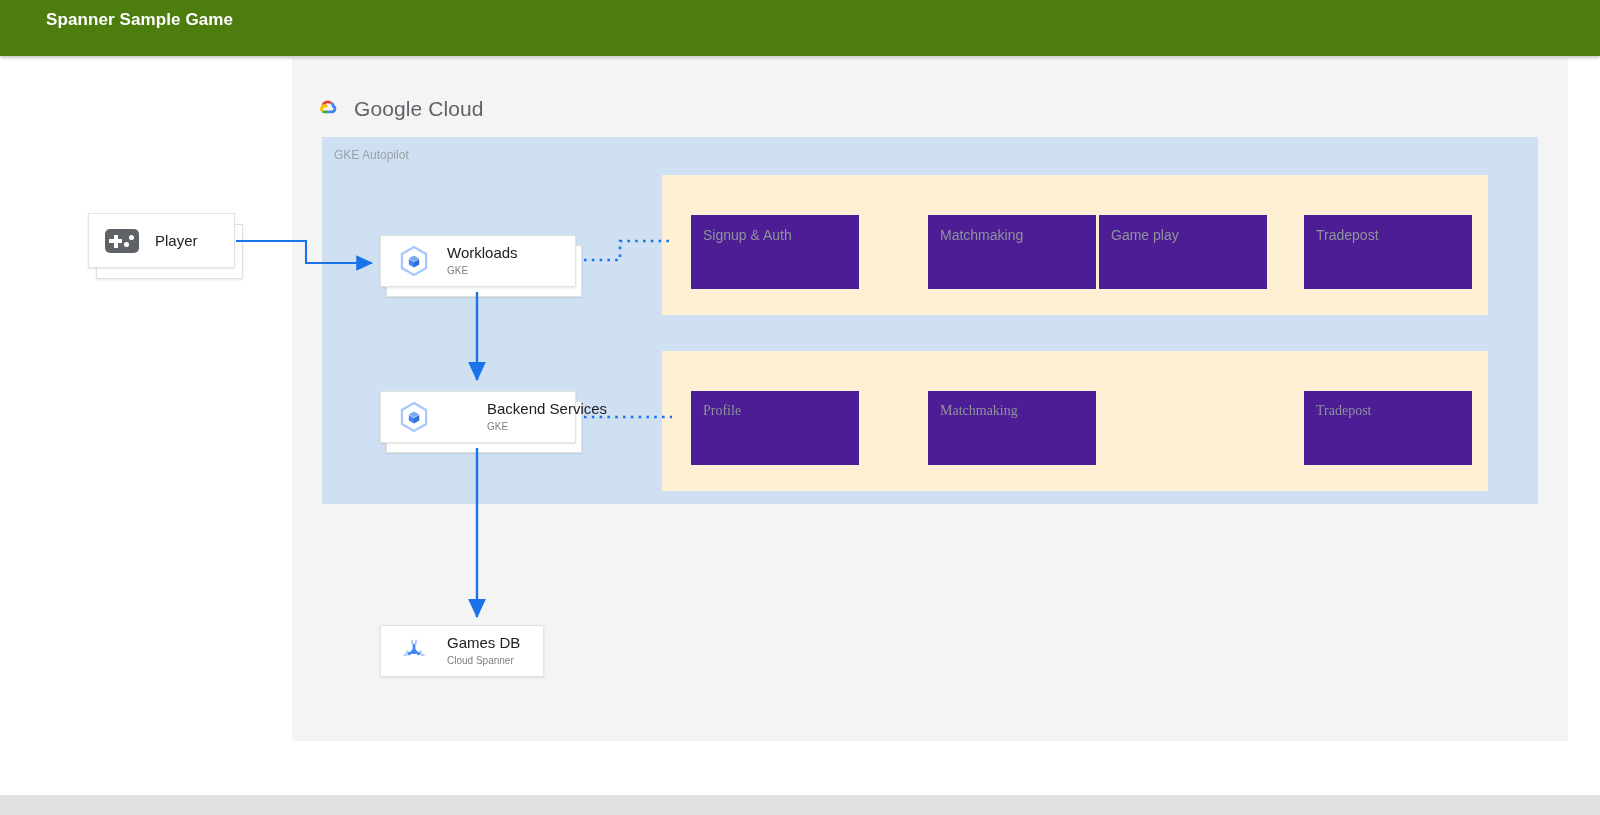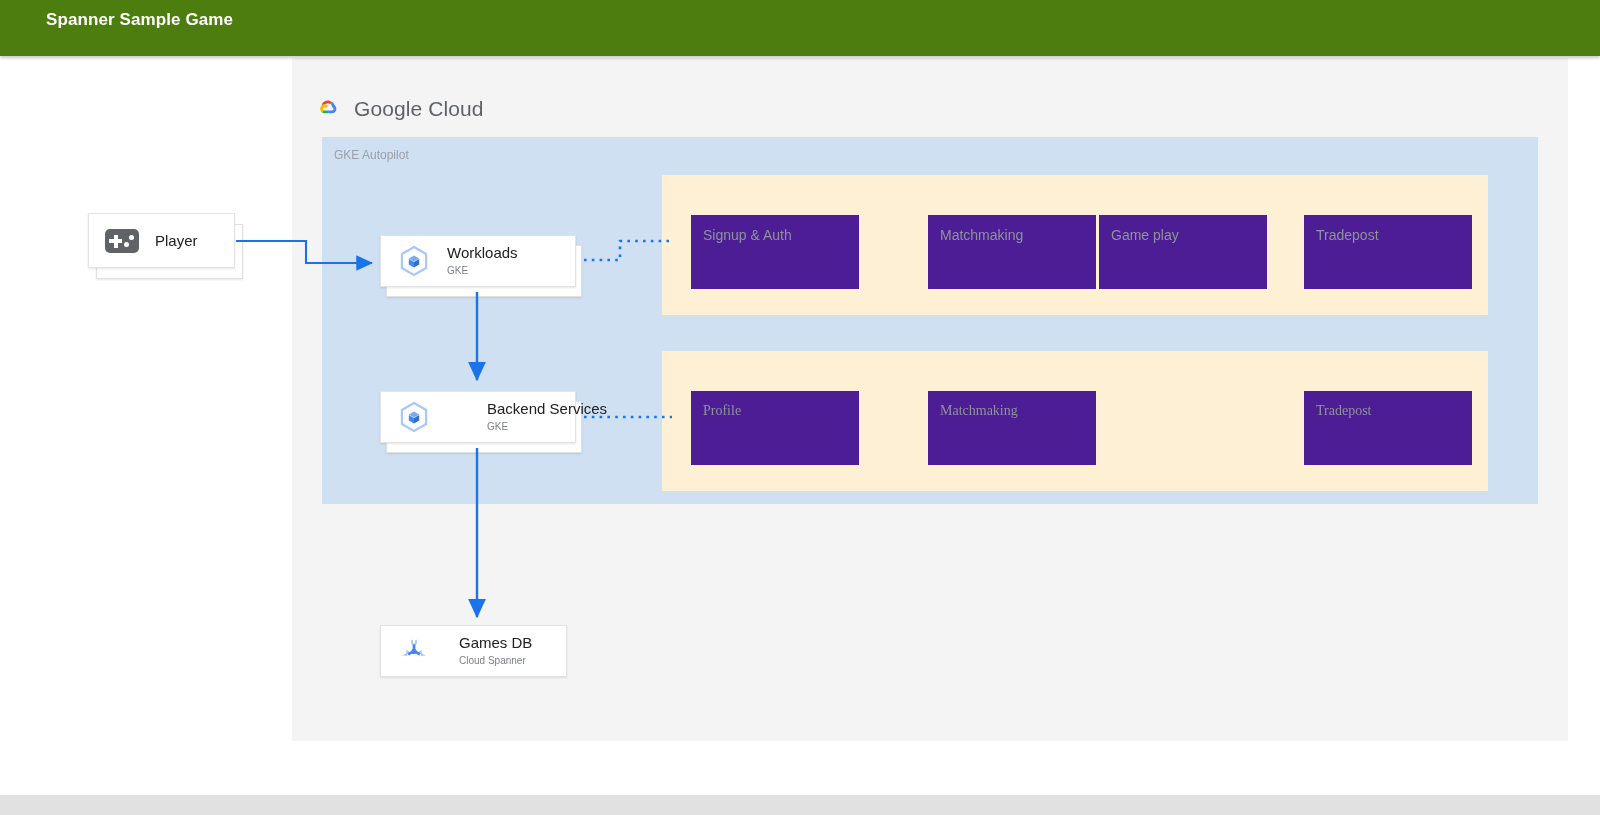--- a/index.html
+++ b/index.html
@@ -148,21 +148,21 @@
     line-height: 18px;
     white-space: nowrap;
   }
 
   .node-workloads       { left: 88px; top: 177px; width: 196px; height: 52px; }
   .node-workloads-stack { left: 94px; top: 187px; width: 196px; height: 52px; }
 
   .node-backend       { left: 88px; top: 333px; width: 196px; height: 52px; gap: 40px; }
   .node-backend-stack { left: 94px; top: 343px; width: 196px; height: 52px; }
 
-  .node-gamesdb { left: 88px; top: 567px; width: 187px; height: 52px; gap: 12px; }
+  .node-gamesdb { left: 88px; top: 567px; width: 164px; height: 52px; }
 
   
   .connectors {
     position: absolute;
     left: 0; top: 0;
     width: 1600px;
     height: 815px;
     z-index: 15;
     pointer-events: none;
   }

